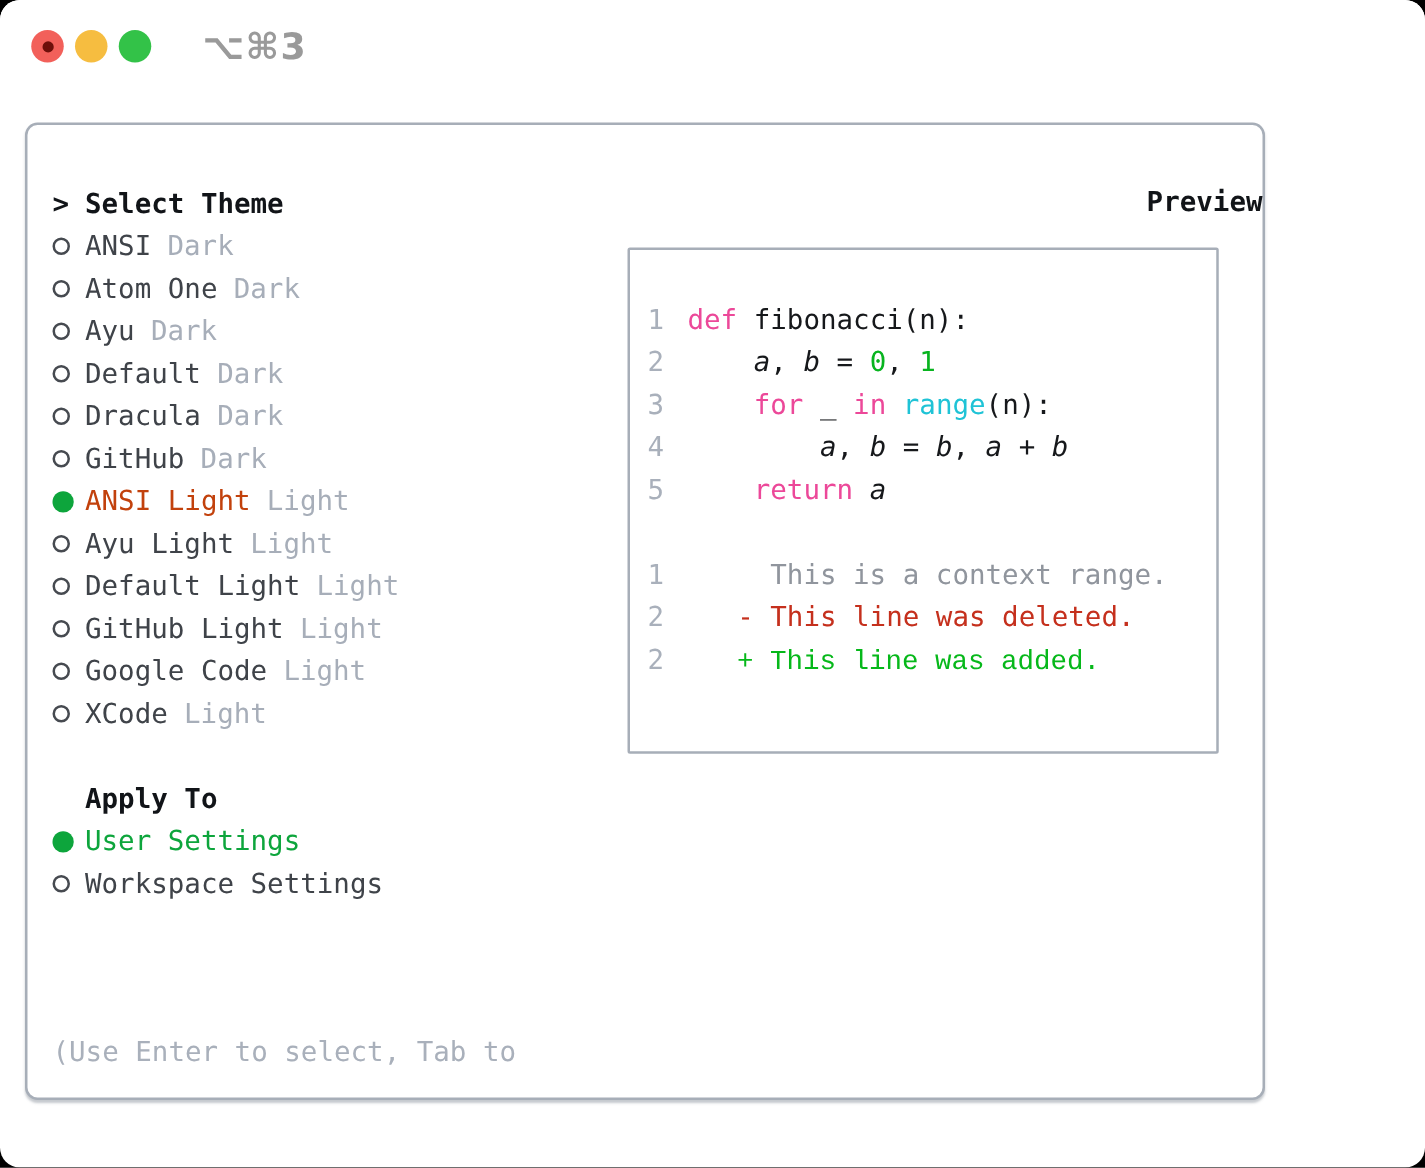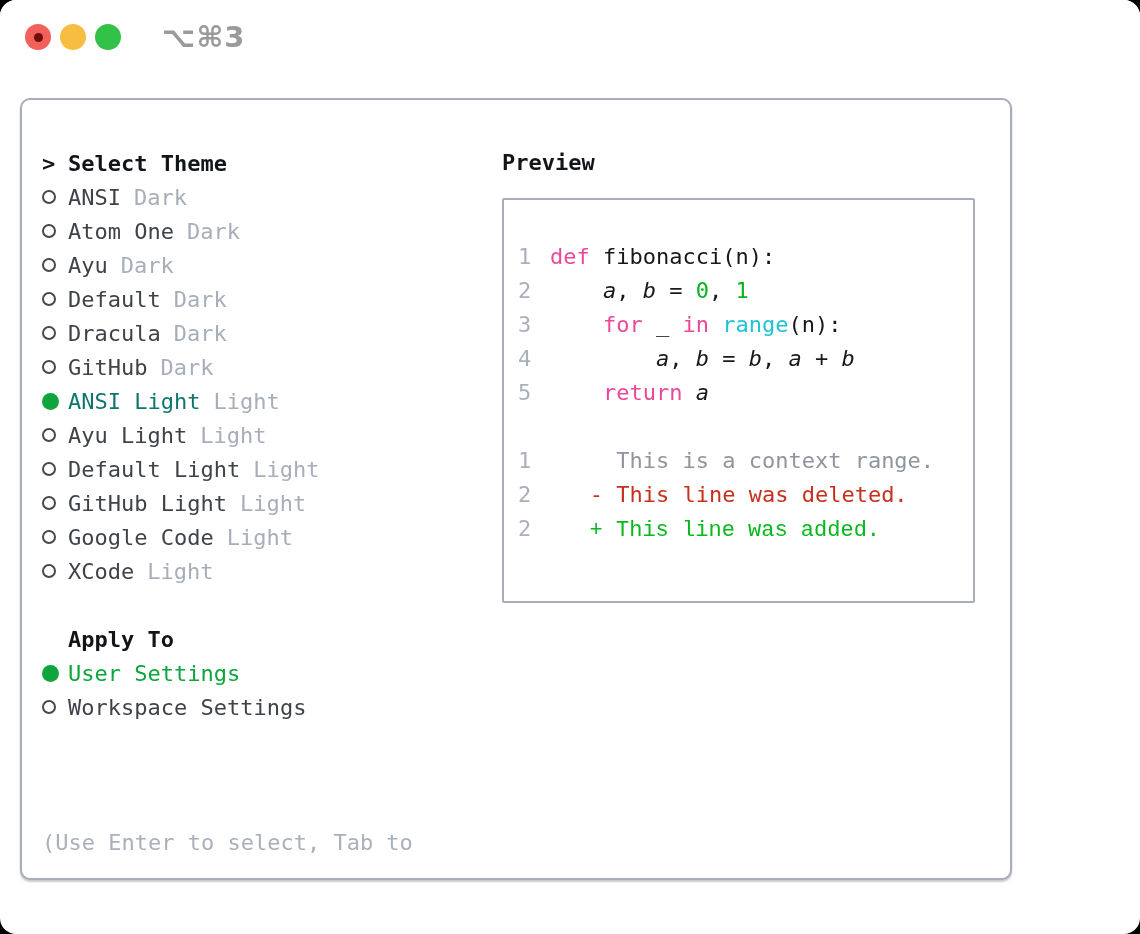--- a/index.html
+++ b/index.html
@@ -53,30 +53,30 @@
   .radio {
     display: inline-block; width: 14px; height: 14px;
     border: 2px solid #464a50; border-radius: 50%; background: transparent;
   }
   .radio.sel { width: 17px; height: 17px; border: none; background: #0da53c; }
   .caret { font-weight: bold; color: #111418; font-size: 22px; }
 
   .hdr-label { font-weight: bold; color: #111418; }
   .t-name { color: #3f4349; white-space: pre; text-align: right; }
   .t-tag  { color: #a7aeb9; white-space: pre; margin-left: 13px; }
-  .row.selected .t-name { color: #0f766e; }
+  .row.selected .t-name { color: #c2410c; }
 
   .apply-label { color: #111418; font-weight: bold; }
   .opt-name { color: #3f4349; white-space: pre; }
   .row.selected .opt-name { color: #0da53c; }
 
   .hint { margin-top: 0; font-size: 22px; line-height: 34px; color: #a9b0bb; white-space: pre; }
 
   
-  .preview-title { height: 34px; line-height: 34px; font-size: 22px; font-weight: bold; color: #111418; }
+  .preview-title { height: 34px; line-height: 34px; font-size: 22px; font-weight: bold; color: #111418; text-align: right; }
   .preview-box {
     margin-top: 18px;
     width: 473px; height: 405px;
     border: 2px solid #a7aeb8; border-radius: 2px;
     padding: 40px 0 0 14px;
     background: #fff;
     overflow: hidden;
   }
   .code-line { display: flex; height: 34px; line-height: 34px; font-size: 22px; white-space: pre; }
   .lineno { width: 32px; flex: none; color: #a9b0bb; }

